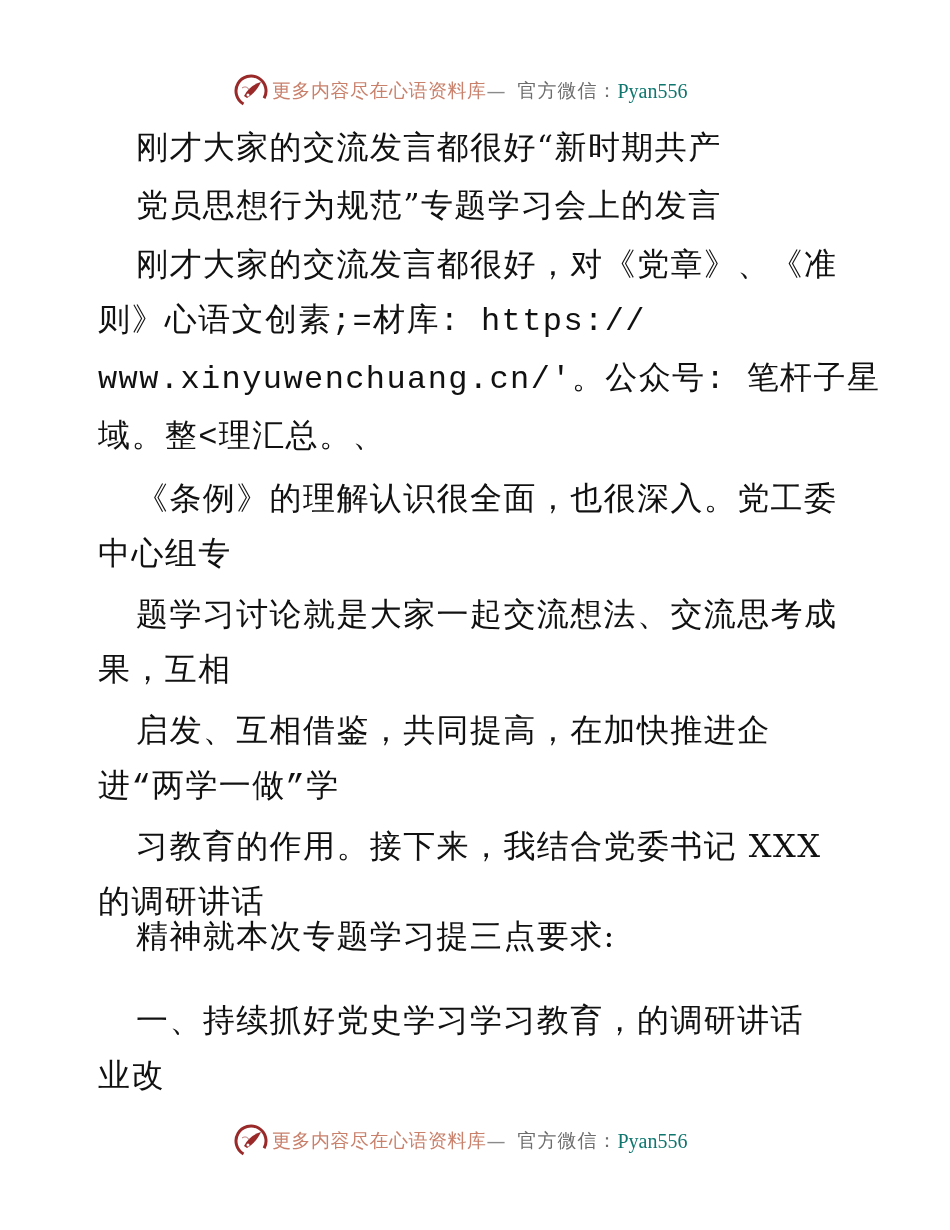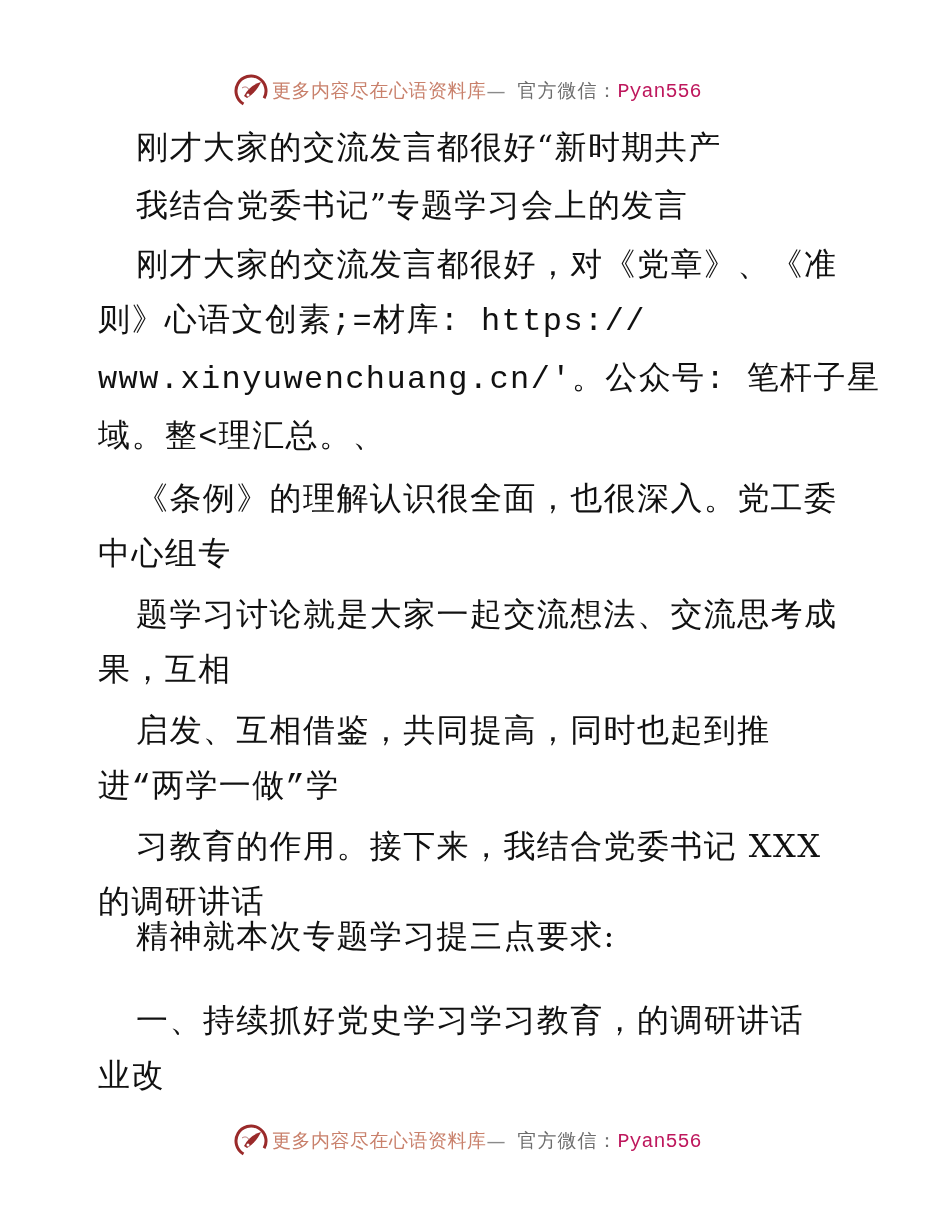--- a/index.html
+++ b/index.html
@@ -44,22 +44,22 @@
       font-size: 19px;
     }
     .banner-wx {
       color: #6d6d6d;
       font-family: "DejaVu Serif", serif;
       font-size: 19px;
       letter-spacing: 1px;
       margin-left: 12px;
     }
     .banner-id {
-      color: #be185d;
-      font-family: Liberation Mono, monospace;
+      color: #0f766e;
+      font-family: Liberation Serif, serif;
       font-size: 20px;
     }
     .line {
       position: absolute;
       left: 0;
       white-space: nowrap;
       font-size: 32px;
       line-height: 40px;
       letter-spacing: 1.4px;
     }
@@ -77,31 +77,31 @@
     <circle cx="14" cy="21" r="1.5" fill="#ffffff"></circle>
   </svg>
   <span class="banner-main">更多内容尽在心语资料库</span>
   <span class="banner-dash">—</span>
   <span class="banner-wx">官方微信：</span>
   <span class="banner-id">Pyan556</span>
 </div>
 
 <div>
   <div class="line indent" style="top:127px">刚才大家的交流发言都很好“新时期共产</div>
-  <div class="line indent" style="top:185px">我结合党委书记”专题学习会上的发言</div>
+  <div class="line indent" style="top:185px">党员思想行为规范”专题学习会上的发言</div>
 
   <div class="line indent" style="top:244px">刚才大家的交流发言都很好，对《党章》、《准</div>
   <div class="line flush" style="top:302px">则》心语文创素;=材库: https://</div>
   <div class="line flush" style="top:360px">www.xinyuwenchuang.cn/′。公众号: 笔杆子星</div>
   <div class="line flush" style="top:418px">域。整&lt;理汇总。、</div>
   <div class="line indent" style="top:478px">《条例》的理解认识很全面，也很深入。党工委</div>
   <div class="line flush" style="top:536px">中心组专</div>
   <div class="line indent" style="top:594px">题学习讨论就是大家一起交流想法、交流思考成</div>
   <div class="line flush" style="top:652px">果，互相</div>
-  <div class="line indent" style="top:710px">启发、互相借鉴，共同提高，同时也起到推</div>
+  <div class="line indent" style="top:710px">启发、互相借鉴，共同提高，在加快推进企</div>
   <div class="line flush" style="top:768px">进“两学一做”学</div>
   <div class="line indent" style="top:826px">习教育的作用。接下来，我结合党委书记 XXX</div>
   <div class="line flush" style="top:884px">的调研讲话</div>
   <div class="line indent" style="top:916px">精神就本次专题学习提三点要求:</div>
   <div class="line indent" style="top:1000px">一、持续抓好党史学习学习教育，的调研讲话</div>
   <div class="line flush" style="top:1058px">业改</div>
 </div>
 
 <div class="banner bottom">
   <svg class="logo" viewBox="0 0 34 34">

